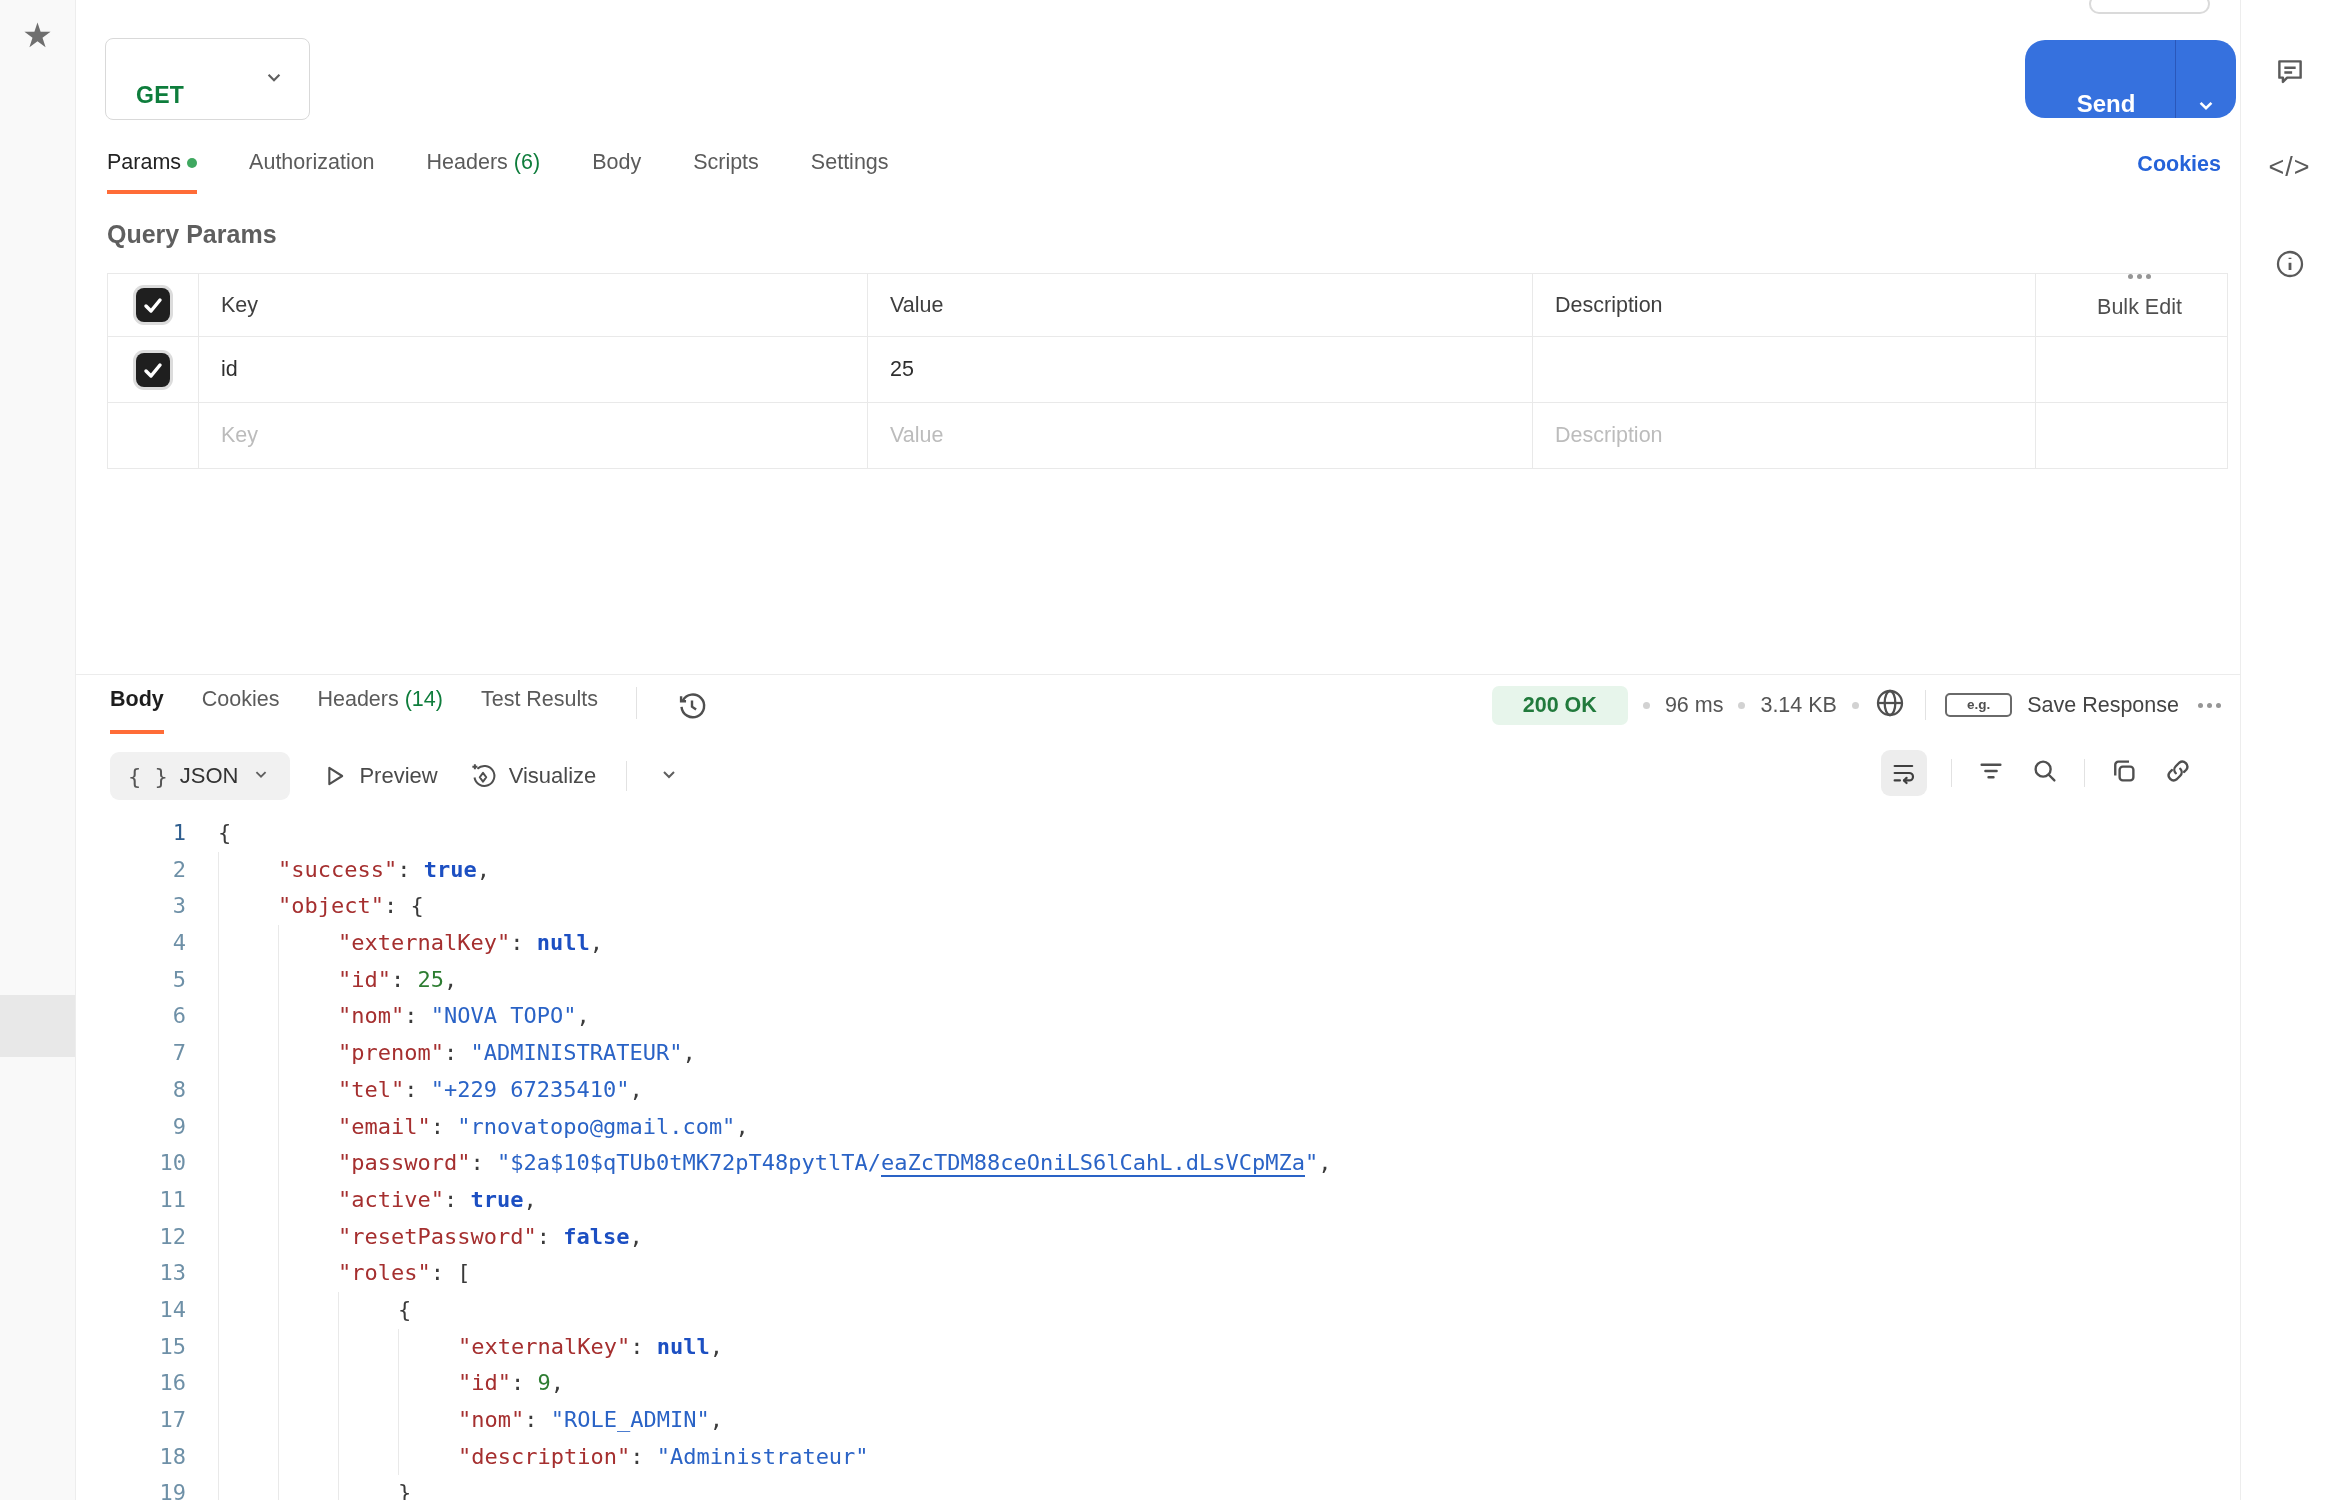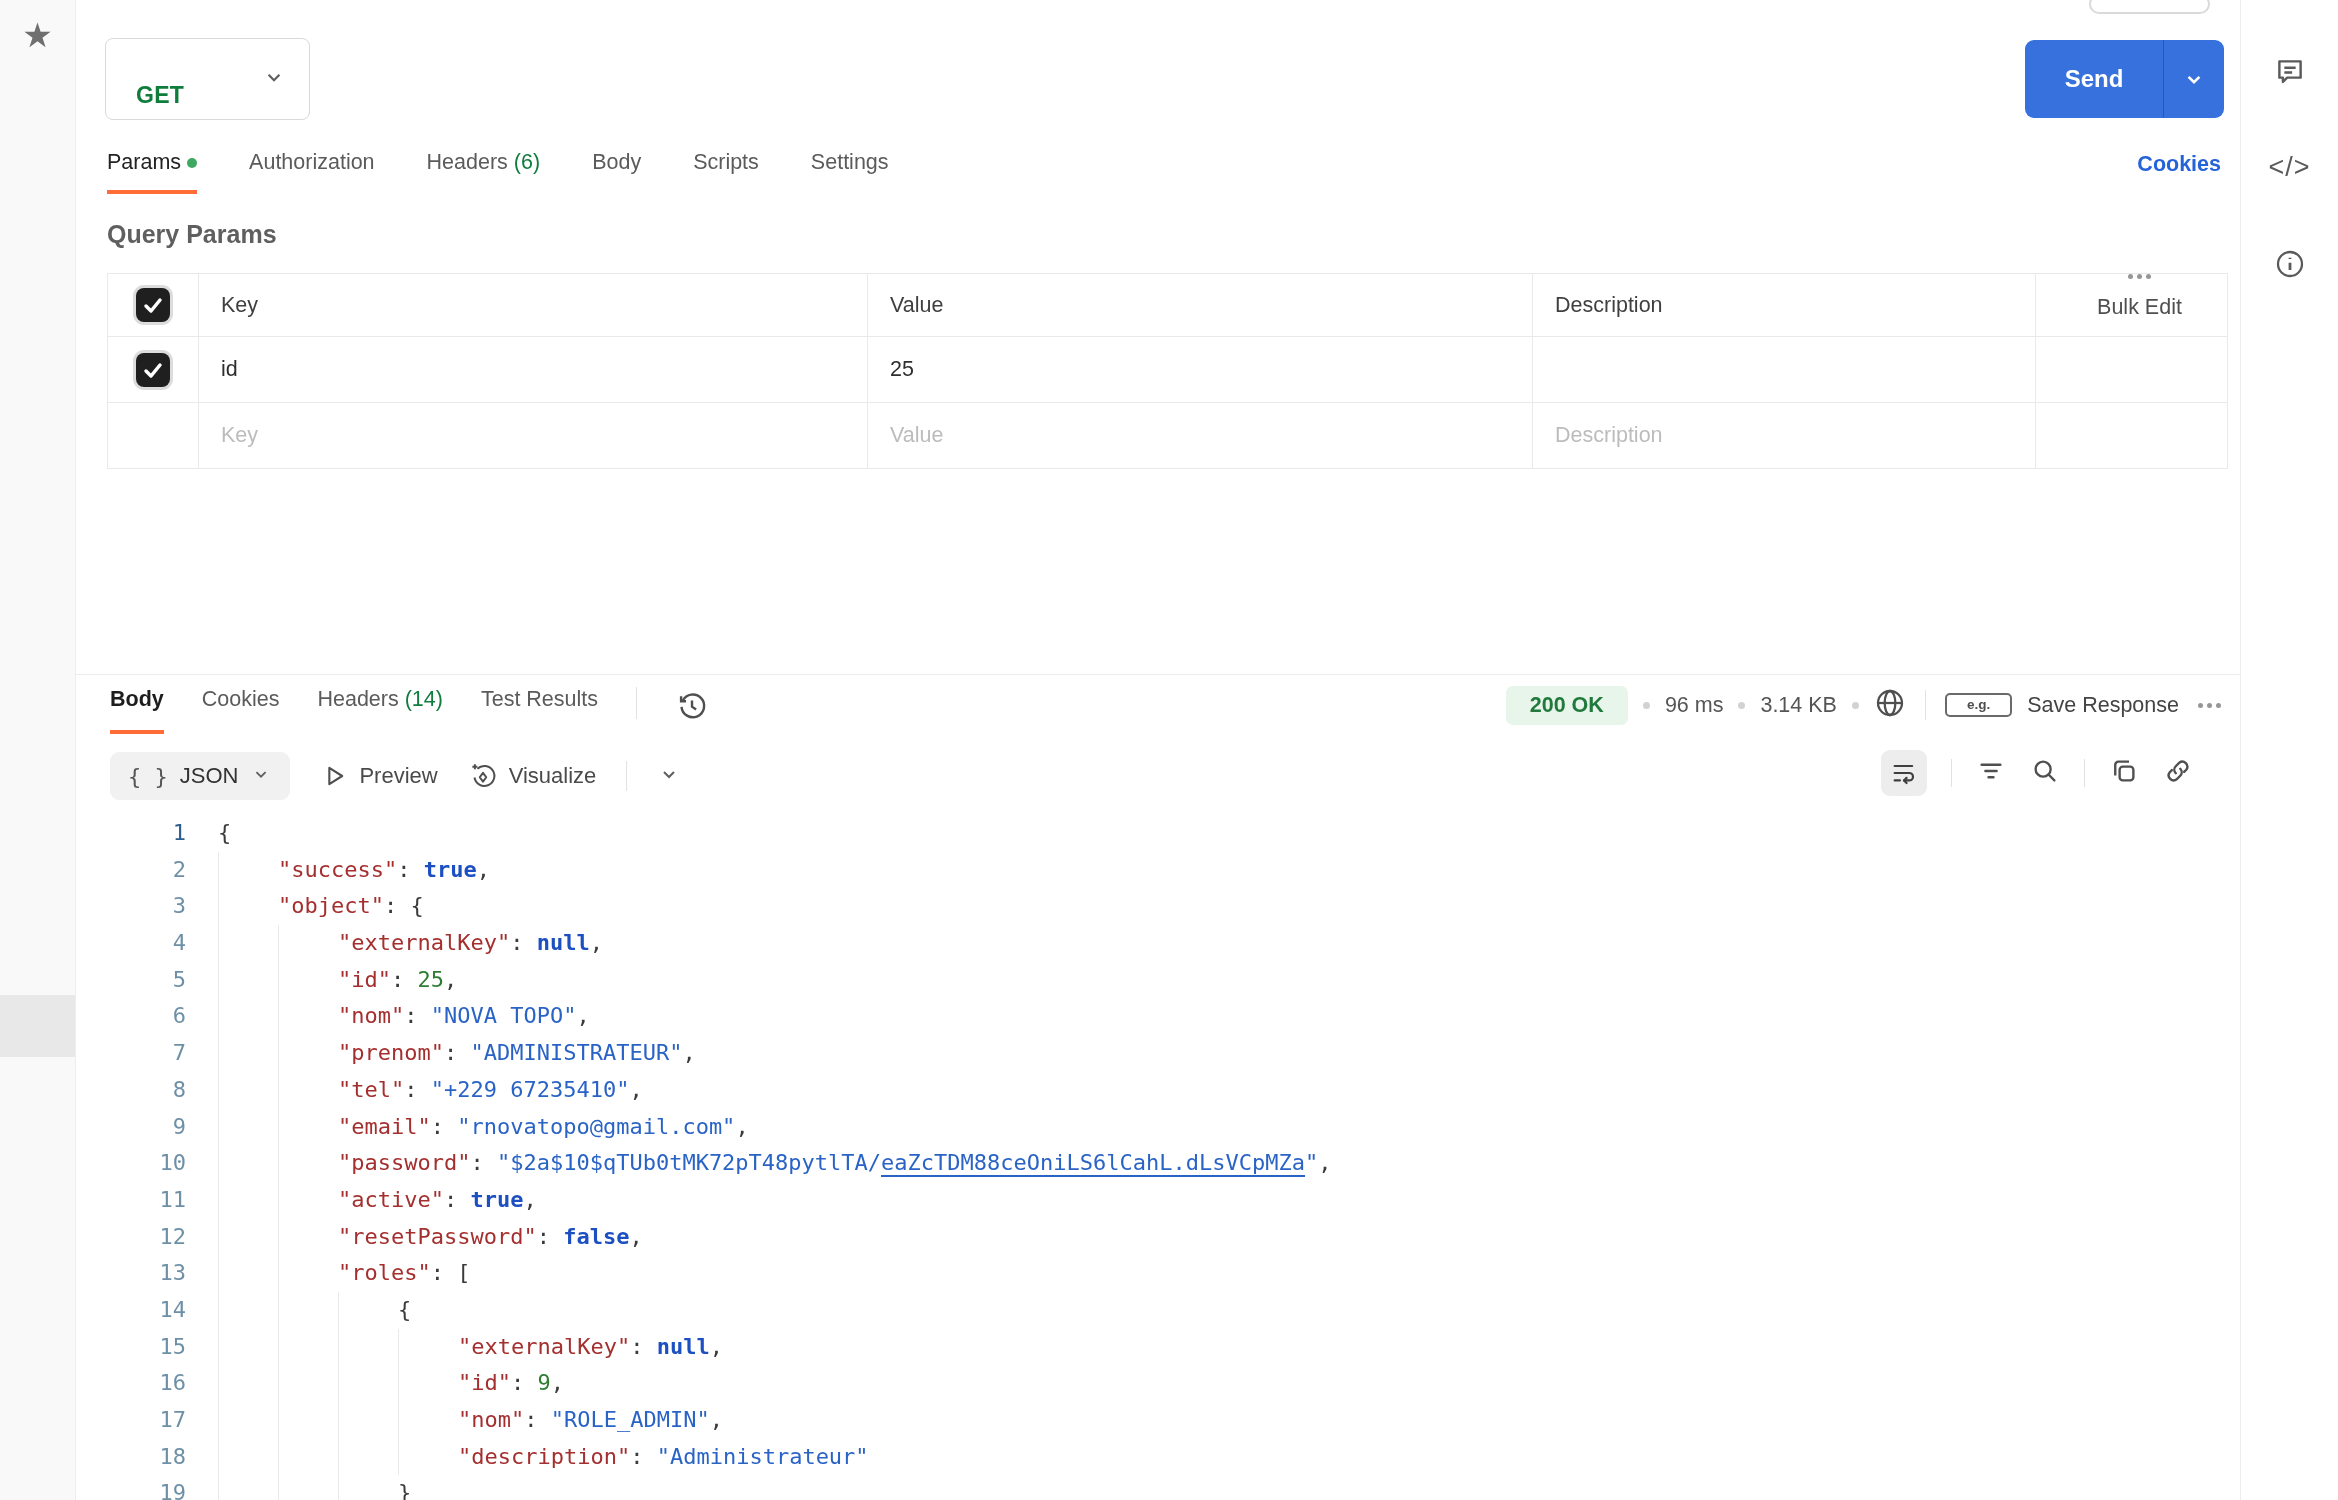--- a/index.html
+++ b/index.html
@@ -21,21 +21,21 @@
   .main{position:absolute;left:75px;top:0;width:2166px;height:1500px;}
   .cut-btn{position:absolute;right:31px;top:-6px;width:117px;height:16px;border:2px solid #dadada;border-radius:10px;background:#fff;}
   
   .method-select{position:absolute;left:30px;top:38px;width:205px;height:82px;border:1px solid #d9d9d9;border-radius:8px;display:flex;align-items:center;box-sizing:border-box;background:#fff;}
   .method-label{font-size:23px;font-weight:700;color:#0e7d3c;margin-left:30px;letter-spacing:.3px;margin-top:32px;}
   .method-select .chev{position:absolute;right:22px;}
   .chev svg{stroke:#5f5f5f;fill:none;stroke-width:2;}
   .url-box{position:absolute;left:255px;top:36px;width:1685px;height:84px;border:3.5px solid #7fa8ef;border-radius:9px;box-sizing:border-box;background:#fff;display:flex;align-items:center;font-size:23px;color:#222;}
   .url-text{margin-left:22px;white-space:pre;}
   .url-hl{background:#d7e9cf;border-radius:2px;}
-  .send-btn{position:absolute;left:1950px;top:40px;width:199px;height:78px;background:#3671de;border-radius:9px;display:flex;align-items:center;color:#fff;}
+  .send-btn{position:absolute;left:1950px;top:40px;width:199px;height:78px;background:#3671de;border-radius:20px;display:flex;align-items:flex-end;color:#fff;padding-left:12px;}
   .send-label{width:138px;text-align:center;font-size:24px;font-weight:700;}
   .send-sep{width:1px;height:78px;background:rgba(20,40,120,.35);}
   .send-caret{flex:1;display:flex;justify-content:center;}
   .send-caret svg{stroke:#fff;fill:none;stroke-width:2.4;}
   
   .req-tabs{position:absolute;left:32px;top:150px;height:47px;display:flex;gap:52px;align-items:flex-start;}
   .tab{font-size:21.5px;color:#5b5b5b;padding-bottom:15px;display:flex;align-items:center;gap:6px;}
   .tab.active{color:#232323;border-bottom:4px solid #ff6c37;}
   .tab .cnt{color:#0f7d3c;}
   .green-dot{width:10px;height:10px;border-radius:50%;background:#3fa860;display:inline-block;}
@@ -58,21 +58,21 @@
   .dots3 span{width:5px;height:5px;border-radius:50%;background:#969696;display:block;}
   
   .hdiv{position:absolute;left:0;right:0;top:674px;height:1px;background:#ececec;}
   
   .resp-tabs{position:absolute;left:35px;top:687px;height:62px;display:flex;gap:38px;align-items:flex-start;}
   .resp-tabs .tab{padding-bottom:18px;}
   .vsep{width:1px;height:32px;background:#e2e2e2;margin-top:0;}
   .hist{margin-top:2px;}
   .hist svg,.meta-ic svg,.tool-ic svg{stroke:#4f4f4f;fill:none;stroke-width:1.7;}
   .resp-meta{position:absolute;right:20px;top:683px;height:44px;display:flex;align-items:center;gap:15px;}
-  .status-pill{background:#e7f5eb;color:#217a3c;font-size:21.5px;font-weight:600;border-radius:7px;padding:7px 24px;}
+  .status-pill{background:#e7f5eb;color:#217a3c;font-size:21.5px;font-weight:600;border-radius:7px;padding:7px 31px;}
   .meta-txt{font-size:21.5px;color:#555;}
   .sep-dot{width:7px;height:7px;border-radius:50%;background:#d2d2d2;}
   .meta-sep{width:1px;height:30px;background:#e2e2e2;margin:0 4px;}
   .eg-badge{border:2px solid #6a6a6a;border-radius:5px;font-size:13.5px;font-weight:700;color:#4f4f4f;padding:3px 20px;line-height:1;}
   .save-label{font-size:21.5px;color:#444;}
   
   .resp-toolbar{position:absolute;left:35px;top:752px;height:48px;display:flex;align-items:center;gap:30px;}
   .fmt-pill{background:#f1f1f1;border-radius:9px;height:48px;display:flex;align-items:center;gap:12px;padding:0 18px;}
   .braces{font-size:22px;color:#555;font-family:"DejaVu Sans Mono",monospace;}
   .fmt-label{font-size:22px;color:#333;}

